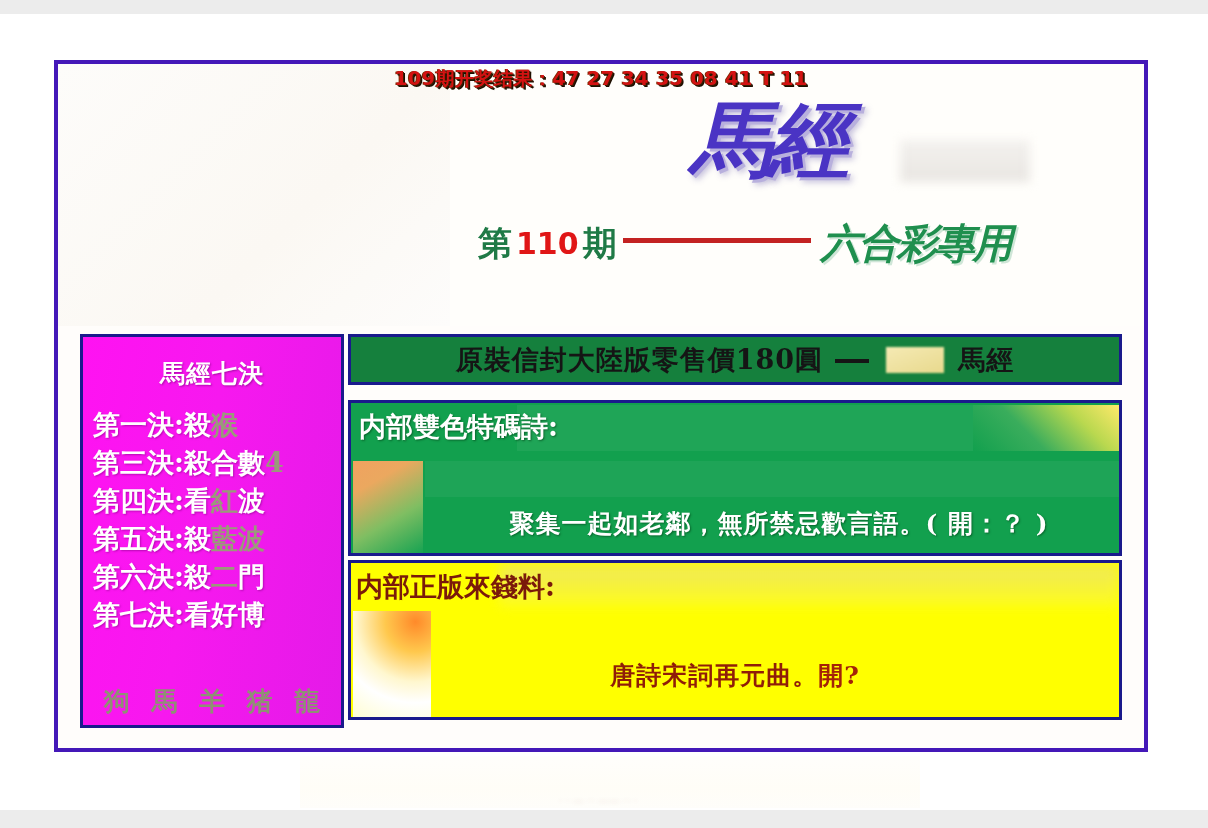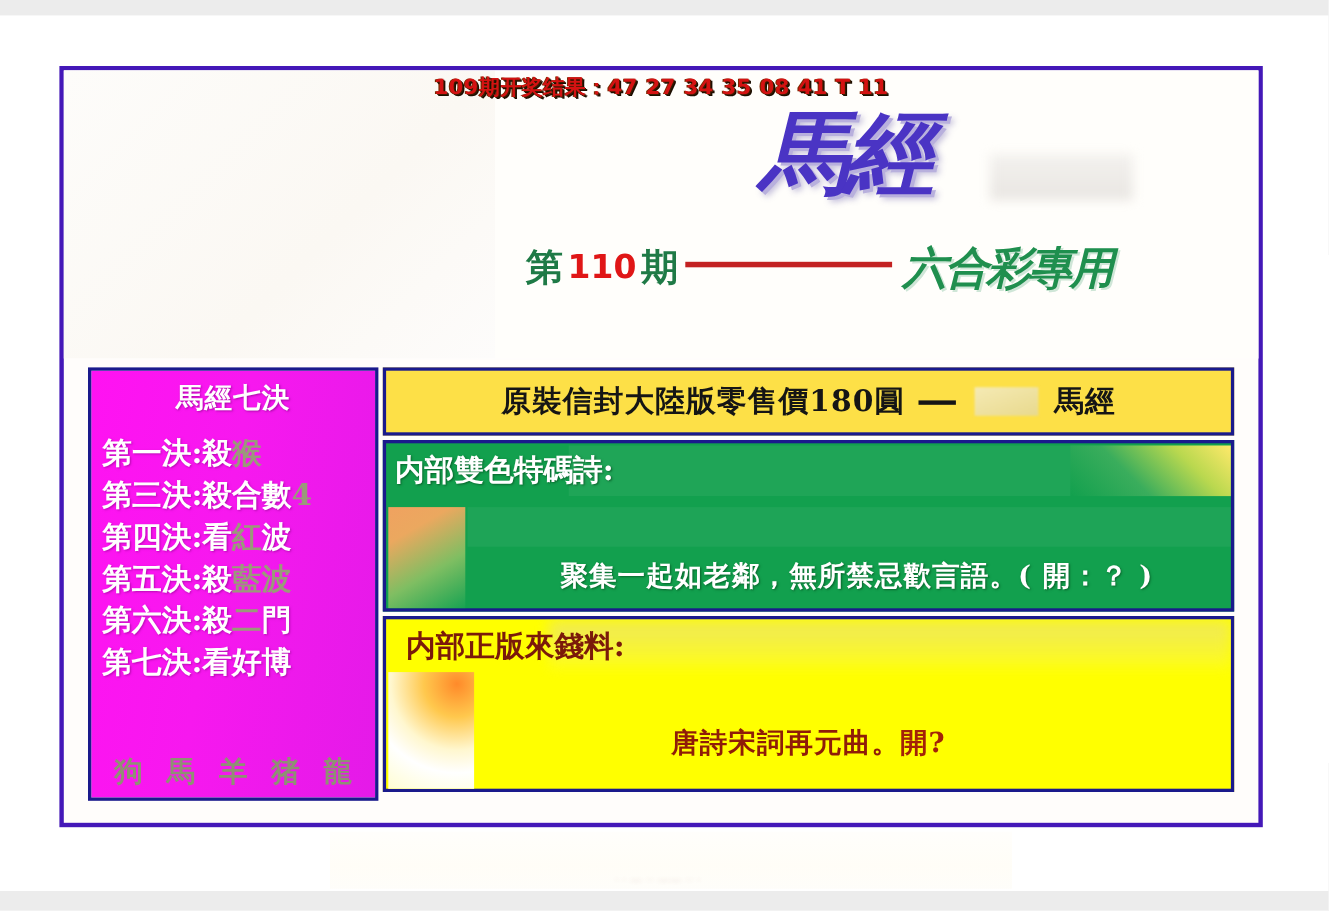--- a/index.html
+++ b/index.html
@@ -156,21 +156,21 @@
   .pink-panel {
     position: absolute;
     left: 0; top: 0;
     width: 264px; height: 394px;
     border: 3px solid #1a1a8c;
     box-sizing: border-box;
     background: linear-gradient(100deg,#ff12f2 0%,#f718ef 45%,#e41ae8 100%);
     overflow: hidden;
   }
   .pink-title {
-    margin-top: 8px;
+    margin-top: 20px;
     text-align: center;
     font-family: "DejaVu Serif", serif;
     font-weight: bold;
     font-size: 25px;
     color: #ffffff;
     text-shadow: 1px 1px 2px rgba(120,0,120,.6);
     letter-spacing: 1px;
   }
   .pink-list {
     margin: 16px 0 0 0;
@@ -215,22 +215,22 @@
     position: absolute;
     left: 0;
     width: 774px;
     border: 3px solid #1a1a8c;
     box-sizing: border-box;
     overflow: hidden;
   }
 
   
   .panel-price {
-    top: 0; height: 62px;
-    background: #fde047;
+    top: 0; height: 51px;
+    background: #15803d;
     display: flex;
     align-items: center;
     justify-content: center;
   }
   .price-text {
     font-family: "DejaVu Serif", serif;
     font-weight: bold;
     font-size: 27px;
     color: #151515;
     white-space: nowrap;
@@ -317,21 +317,21 @@
   }
   .y-grad-l {
     position: absolute;
     left: 2px; top: 48px; width: 78px; height: 108px;
     background:
       radial-gradient(circle at 80% 10%, #ff8a2a 0%, #ffc84d 26%, #fff7cf 52%, #ffffff 70%, #fffdd0 100%),
       #ffff00;
   }
   .yellow-label {
     position: absolute;
-    left: 18px; top: 6px;
+    left: 5px; top: 6px;
     font-family: "DejaVu Serif", serif;
     font-weight: bold;
     font-size: 27px;
     color: #7a1a0a;
     z-index: 3;
     white-space: nowrap;
   }
   .yellow-poem {
     position: absolute;
     left: 0; top: 96px; width: 100%;

